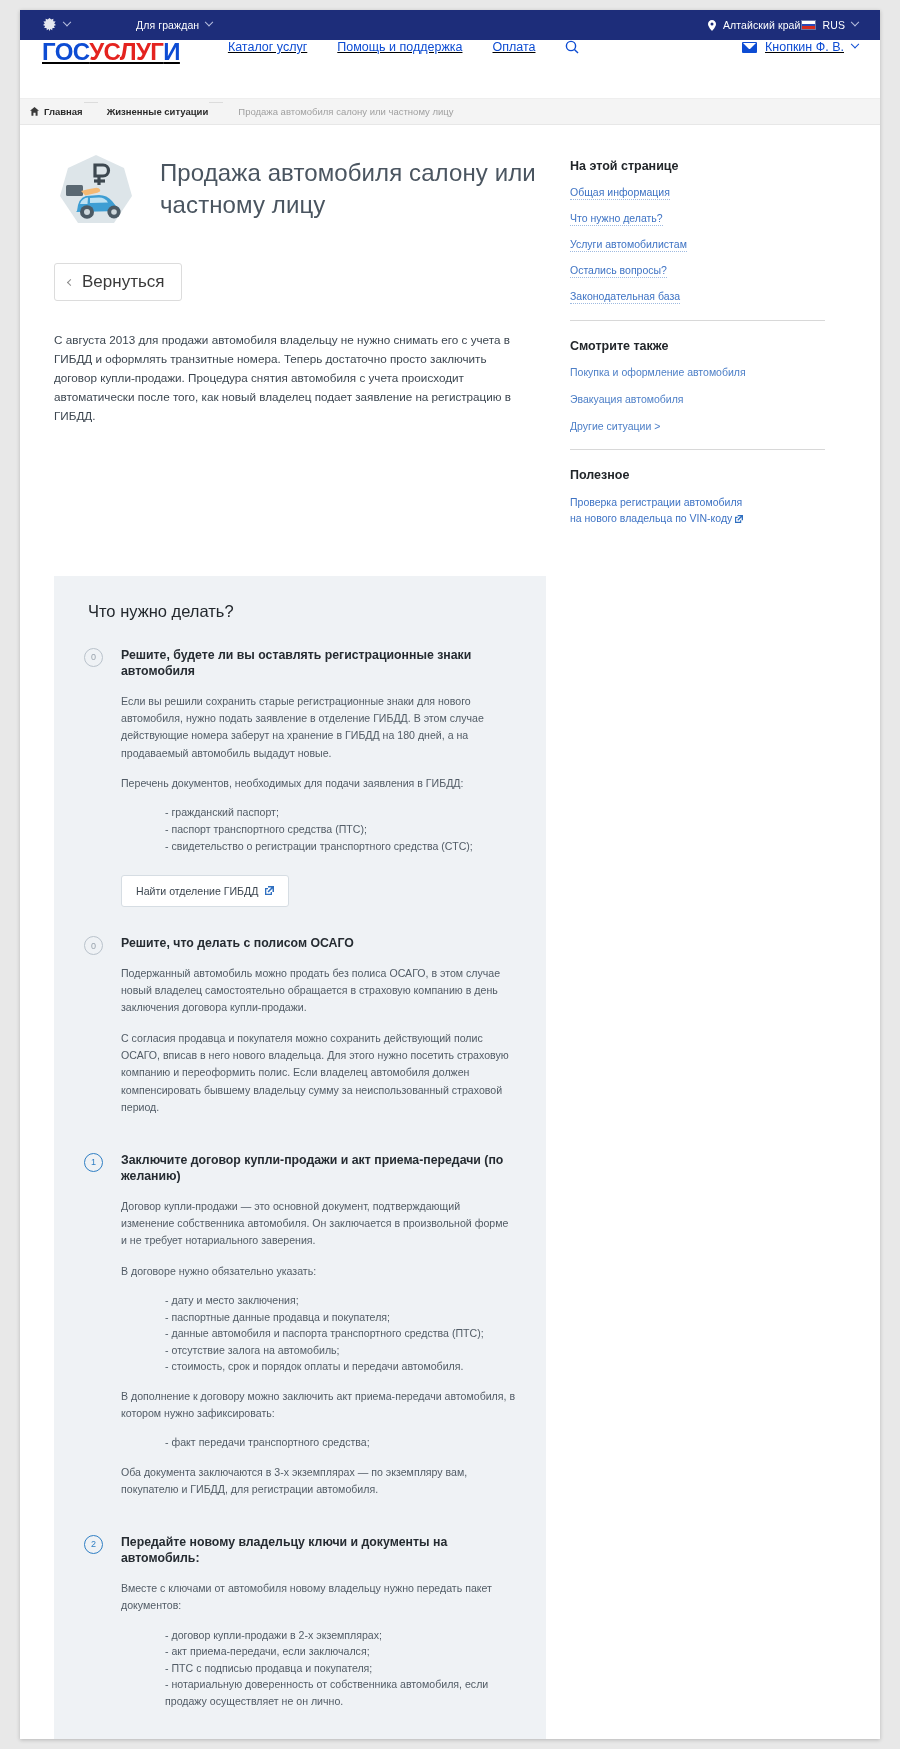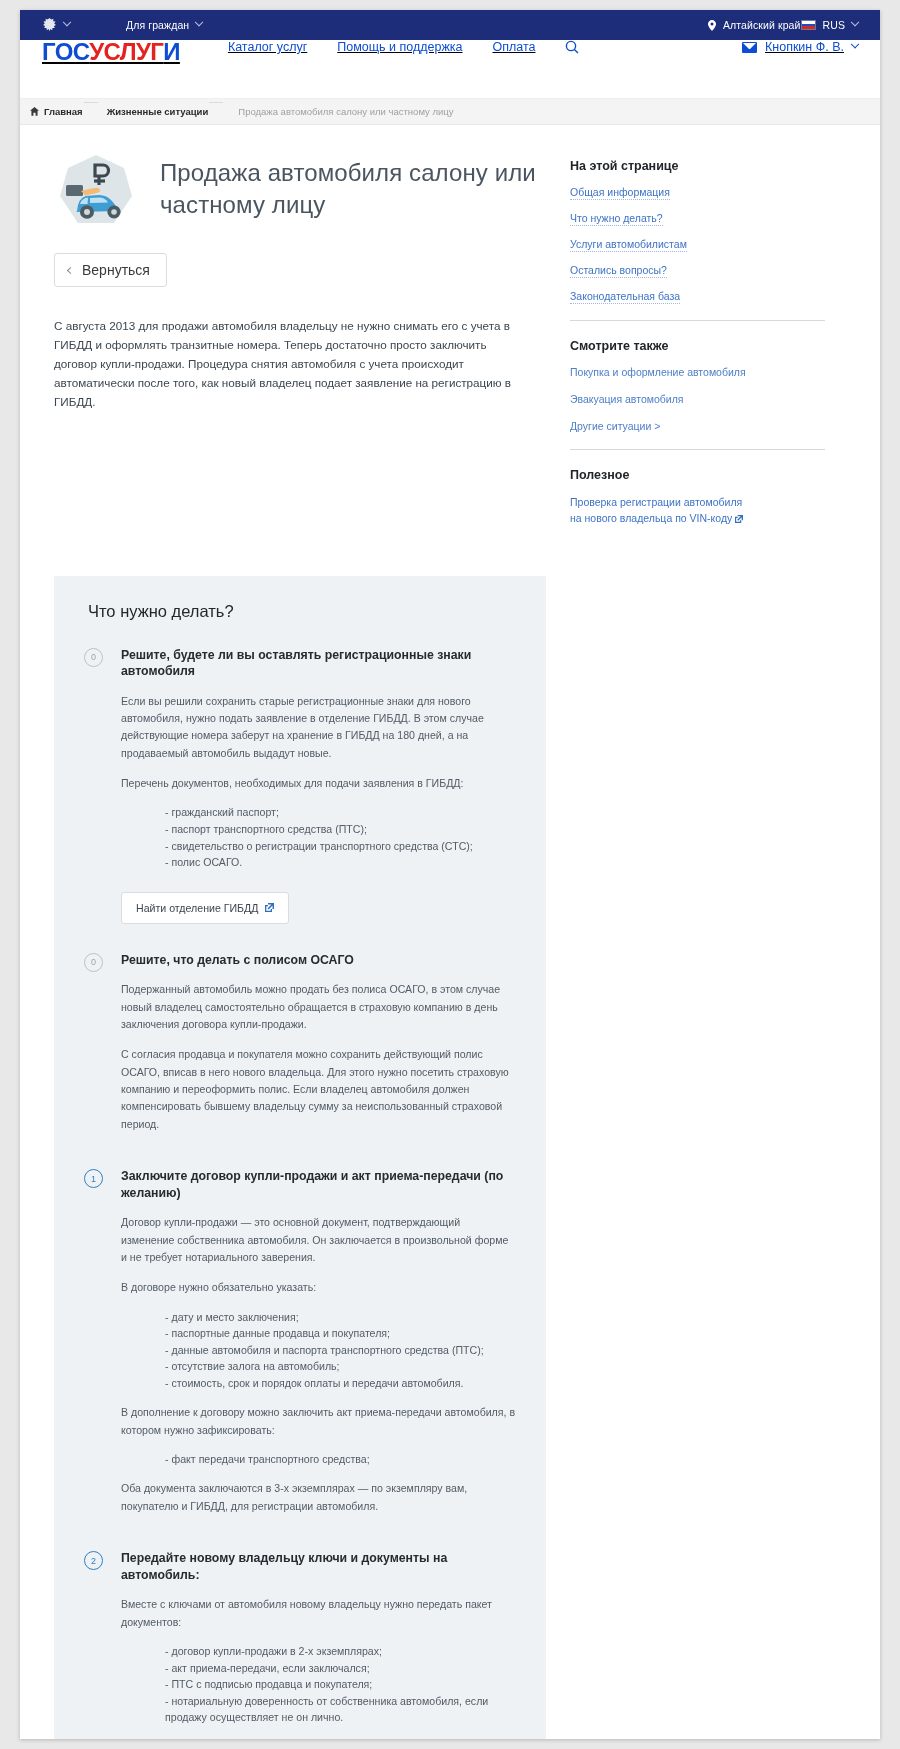--- a/index.html
+++ b/index.html
@@ -26,21 +26,21 @@
   
   .govbar {
     height: 30px;
     background: #1d2d7a;
     display: flex;
     align-items: center;
     padding: 0 22px;
     color: #ffffff;
     font-size: 10.5px;
   }
-  .govbar .left { display: flex; align-items: center; gap: 4px; }
+  .govbar .left { display: flex; align-items: center; gap: 14px; }
   .govbar .right { margin-left: auto; display: flex; align-items: center; gap: 0; }
   .emblem {
     width: 15px; height: 17px;
     display: inline-block;
     position: relative;
     opacity: .95;
   }
   .emblem svg { display:block; }
   .caret {
     display: inline-block;
@@ -176,26 +176,26 @@
     font-size: 24px;
     font-weight: 400;
     color: #4a5560;
     line-height: 1.32;
     margin: 10px 0 0 0;
     letter-spacing: .1px;
   }
 
   .btn-back {
     display: inline-flex; align-items: center; gap: 9px;
-    margin-top: 18px;
+    margin-top: 28px;
     padding: 8px 16px 8px 13px;
     border: 1px solid #dcdcdc;
     background: #ffffff;
     border-radius: 3px;
-    font-size: 14px;
+    font-size: 17px;
     color: #3a3a3a;
     cursor: pointer;
   }
   .chev-l {
     width: 5px; height: 5px;
     border-left: 1.3px solid #8a8a8a;
     border-bottom: 1.3px solid #8a8a8a;
     transform: rotate(45deg);
     display:inline-block;
   }
@@ -453,21 +453,20 @@
     <div class="step">
       <div class="bullet">0</div>
       <div class="step-body">
         <div class="step-title">Решите, будете ли вы оставлять регистрационные знаки автомобиля</div>
         <p>Если вы решили сохранить старые регистрационные знаки для нового автомобиля, нужно подать заявление в отделение ГИБДД. В этом случае действующие номера заберут на хранение в ГИБДД на 180 дней, а на продаваемый автомобиль выдадут новые.</p>
         <p class="tight">Перечень документов, необходимых для подачи заявления в ГИБДД:</p>
         <ul>
           <li>- гражданский паспорт;</li>
           <li>- паспорт транспортного средства (ПТС);</li>
           <li>- свидетельство о регистрации транспортного средства (СТС);</li>
-          <li>- полис ОСАГО.</li>
         </ul>
         <div class="btn-gibdd">
           <span>Найти отделение ГИБДД</span>
           <span><svg width="9" height="9" viewBox="0 0 9 9">
                   <path d="M3 0h6v6H7.5V2.6L3.6 6.5 2.5 5.4 6.4 1.5H3z" fill="#2f6fc0"></path>
                   <path d="M0 2h3v1.3H1.3v4.4h4.4V6h1.3v3H0z" fill="#2f6fc0"></path>
                 </svg></span>
         </div>
       </div>
     </div>

